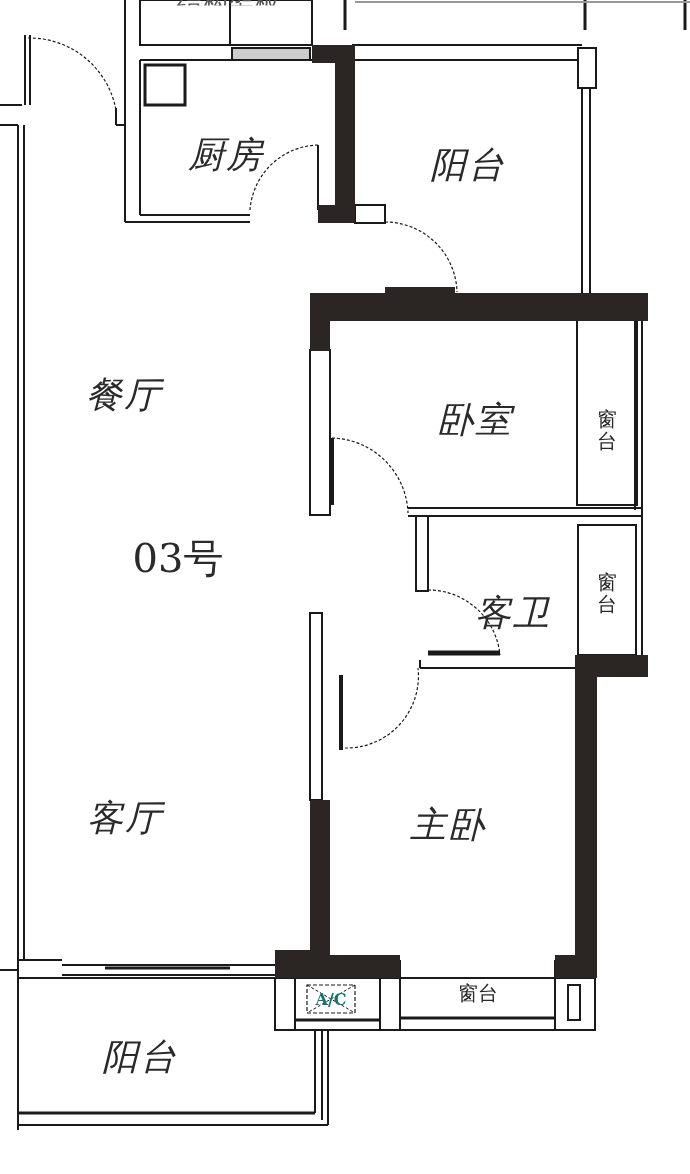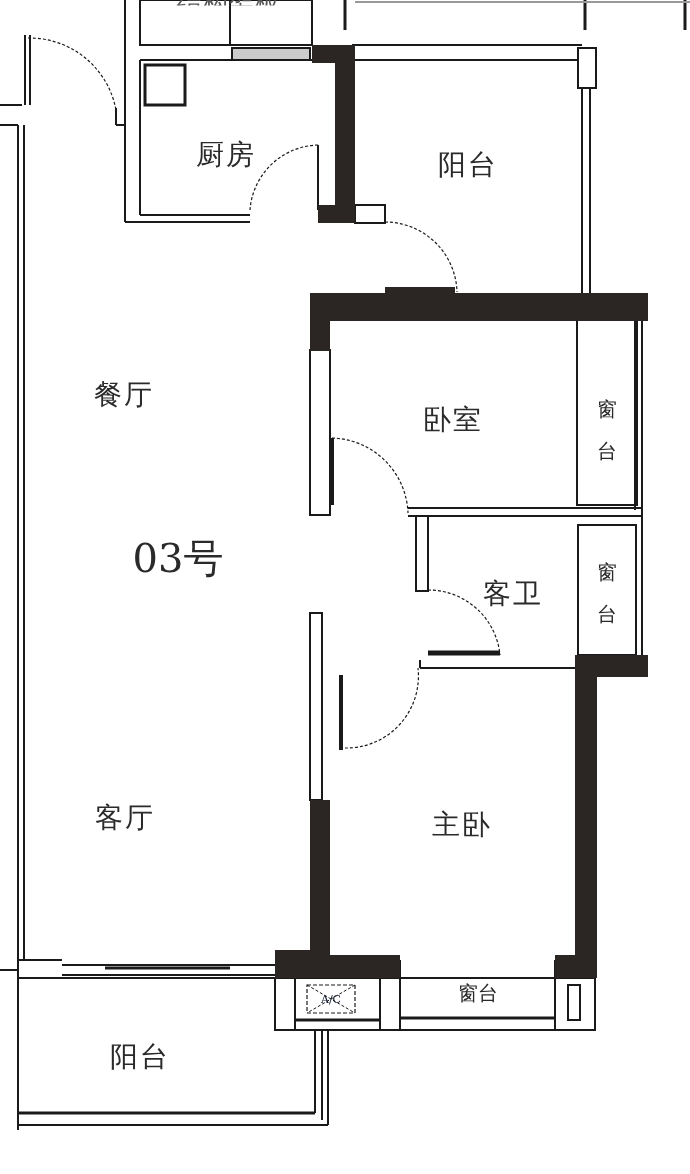--- a/index.html
+++ b/index.html
@@ -1,23 +1,23 @@
 <!DOCTYPE html>
 <html><head>
 <meta charset="utf-8">
 <style>
   html,body{margin:0;padding:0;background:#fff;}
   body{width:690px;height:1174px;overflow:hidden;position:relative;font-family:"DejaVu Serif","Liberation Serif",serif;}
   #plan{position:absolute;left:0;top:0;width:690px;height:1174px;}
   .lbl{position:absolute;color:#2a2a2a;white-space:nowrap;transform:translate(-50%,-50%);}
-  .room{font-size:28px;letter-spacing:2px;}
+  .room{font-size:36px;letter-spacing:2px;font-style:italic;}
   .unit{font-size:40px;margin-left:40px;}
-  .sill{font-size:20px;line-height:42px;text-align:center;}
+  .sill{font-size:20px;line-height:22px;text-align:center;}
   .sill-v{width:22px;white-space:normal;word-break:break-all;}
-  .ac{font-size:11px;color:#0f172a;}
+  .ac{font-size:16px;color:#0f766e;font-weight:bold;}
   .cut{font-size:26px;color:#555;clip-path:inset(0 0 40% 0);}
 </style>
 </head>
 <body>
 
 <svg id="plan" viewBox="0 0 690 1174" xmlns="http://www.w3.org/2000/svg">
   <g fill="none" stroke="#1a1a1a" stroke-width="2">
 
     <rect x="140" y="0" width="90" height="45"></rect>
     <rect x="230" y="0" width="82" height="45"></rect>
@@ -122,21 +122,21 @@
     <rect x="310" y="955" width="90" height="23"></rect>
     <rect x="555" y="955" width="42" height="23"></rect>
   </g>
 </svg>
 
 <div class="lbl cut" style="left:228px;top:2px;">结构架板</div>
 <div class="lbl room" style="left:226px;top:155px;">厨房</div>
 <div class="lbl room" style="left:468px;top:165px;">阳台</div>
 <div class="lbl room" style="left:124px;top:395px;">餐厅</div>
 <div class="lbl unit" style="left:138px;top:558px;">03号</div>
-<div class="lbl room" style="left:453px;top:420px;">卧室</div>
-<div class="lbl room" style="left:513px;top:594px;">客卫</div>
+<div class="lbl room" style="left:475px;top:420px;">卧室</div>
+<div class="lbl room" style="left:513px;top:613px;">客卫</div>
 <div class="lbl room" style="left:125px;top:818px;">客厅</div>
-<div class="lbl room" style="left:462px;top:825px;">主卧</div>
+<div class="lbl room" style="left:448px;top:825px;">主卧</div>
 <div class="lbl room" style="left:140px;top:1057px;">阳台</div>
 <div class="lbl sill sill-v" style="left:607px;top:430px;">窗台</div>
 <div class="lbl sill sill-v" style="left:607px;top:593px;">窗台</div>
 <div class="lbl sill" style="left:478px;top:993px;">窗台</div>
 <div class="lbl ac" style="left:331px;top:999px;">A/C</div>
 
 </body></html>

